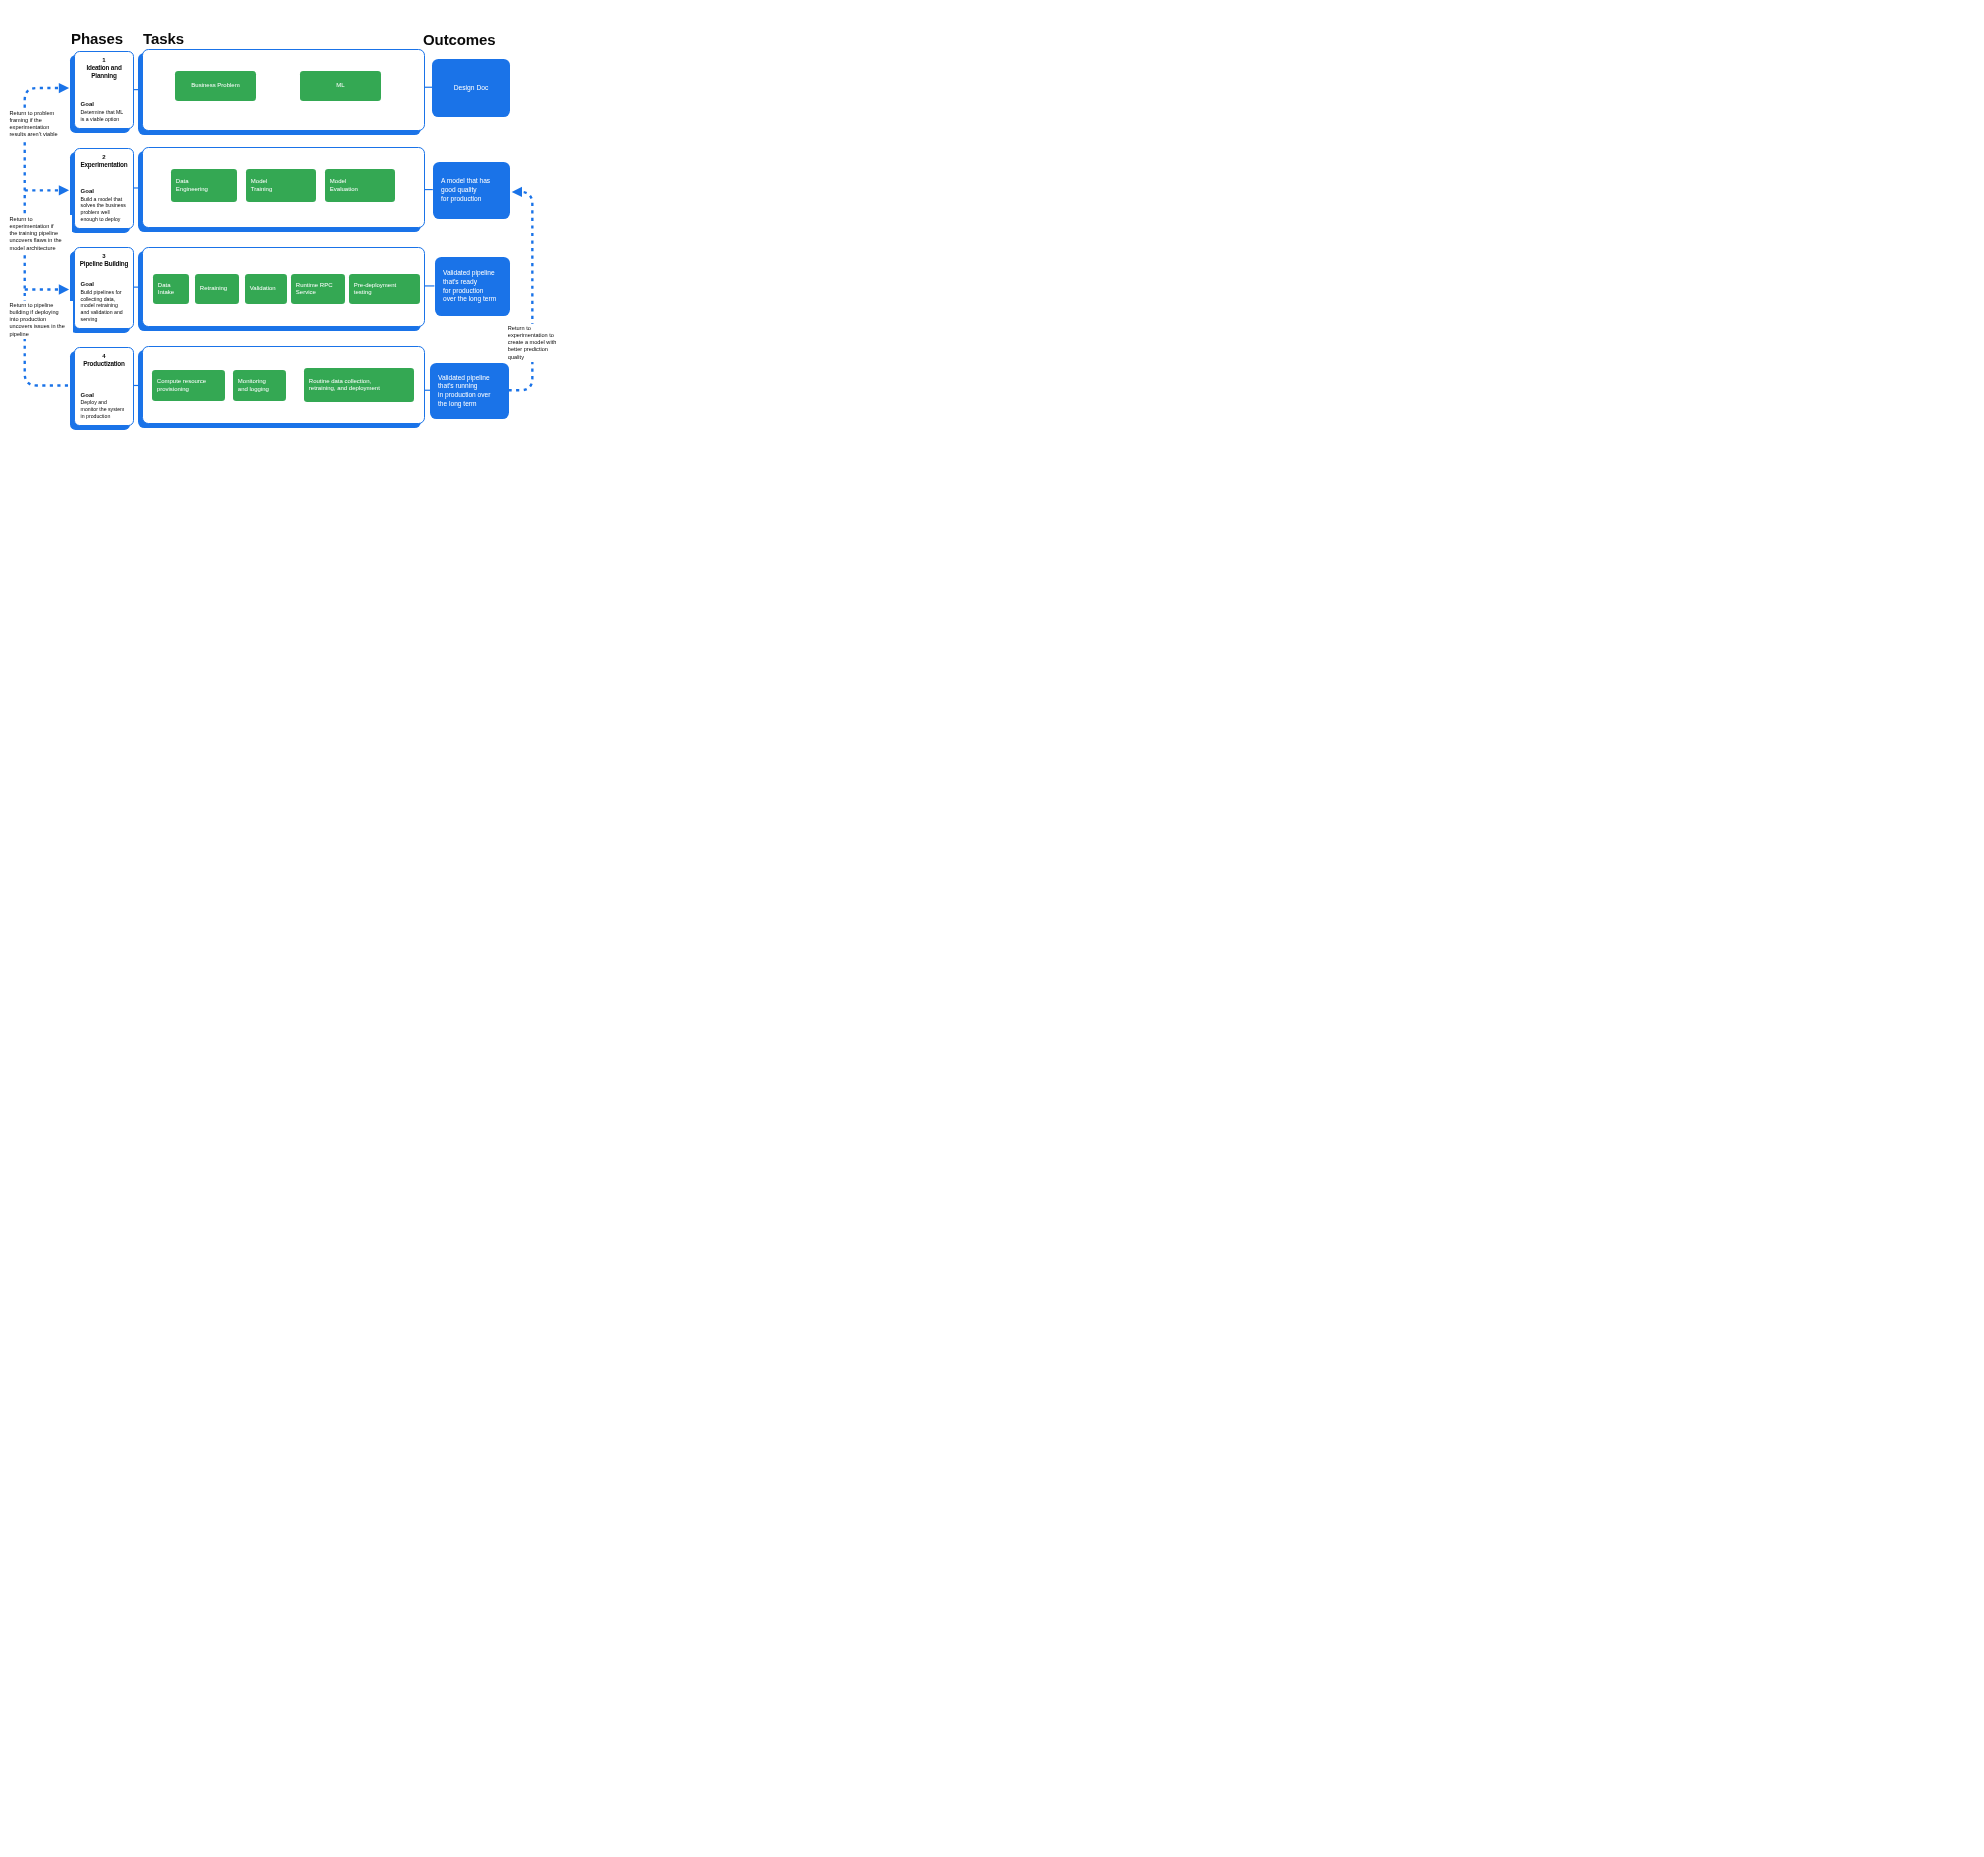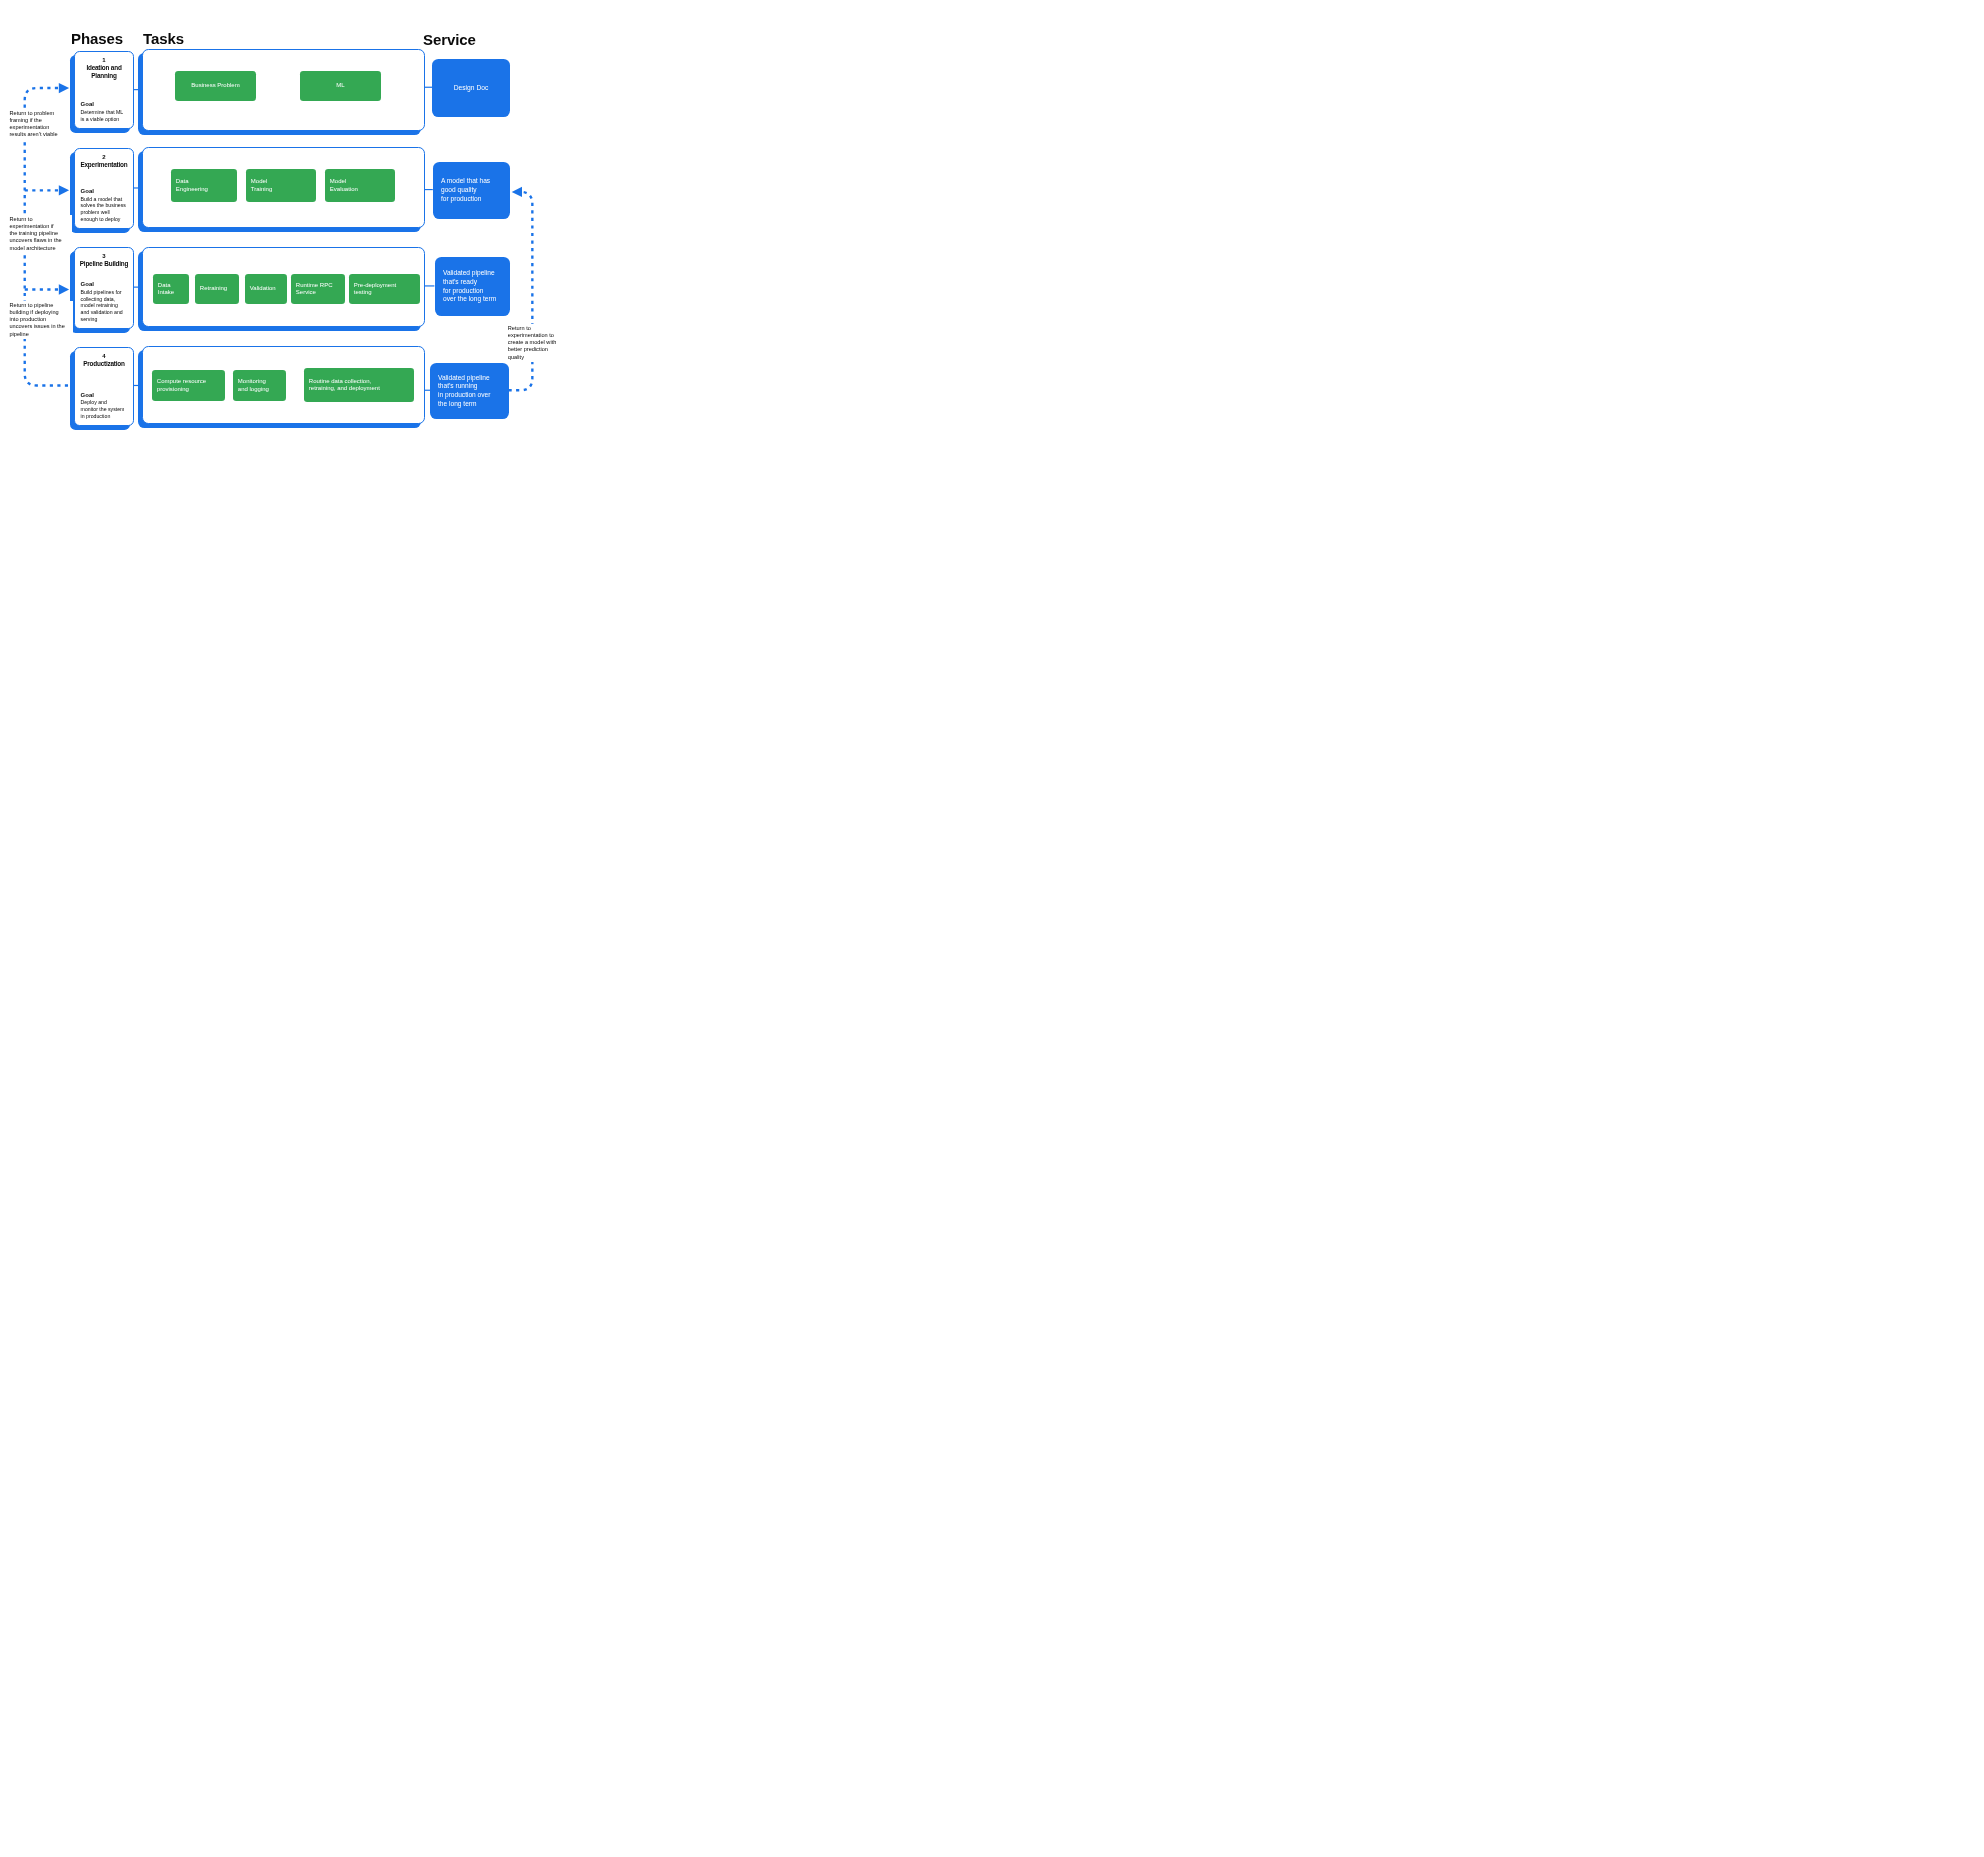--- a/index.html
+++ b/index.html
@@ -68,21 +68,21 @@
     <polygon points="174,480 148,467 148,493" fill="#1A73E8"></polygon>
     <path d="M62 730 H146" stroke="#1A73E8" stroke-width="6" stroke-dasharray="8 11" fill="none"></path>
     <polygon points="174,730 148,717 148,743" fill="#1A73E8"></polygon>
 
     <path d="M1282 984 H1312 Q1342 984 1342 954 V514 Q1342 484 1312 484 H1300" stroke="#1A73E8" stroke-width="6" stroke-dasharray="8 11" fill="none"></path>
     <polygon points="1290,484 1316,471 1316,497" fill="#1A73E8"></polygon>
   </svg>
 
   <div class="hdr" style="left:71px;top:30px;">Phases</div>
   <div class="hdr" style="left:143px;top:30px;">Tasks</div>
-  <div class="hdr" style="left:423px;top:31px;">Service</div>
+  <div class="hdr" style="left:423px;top:31px;">Outcomes</div>
 
   <div class="phase-card" style="left:74px;top:51px;height:78px;">
     <div class="num">1</div>
     <div class="p-title">Ideation and
 Planning</div>
     <div class="goal-wrap">
       <div class="goal-label">Goal</div>
       <div class="goal-text">Determine that ML
 is a viable option</div>
     </div>

